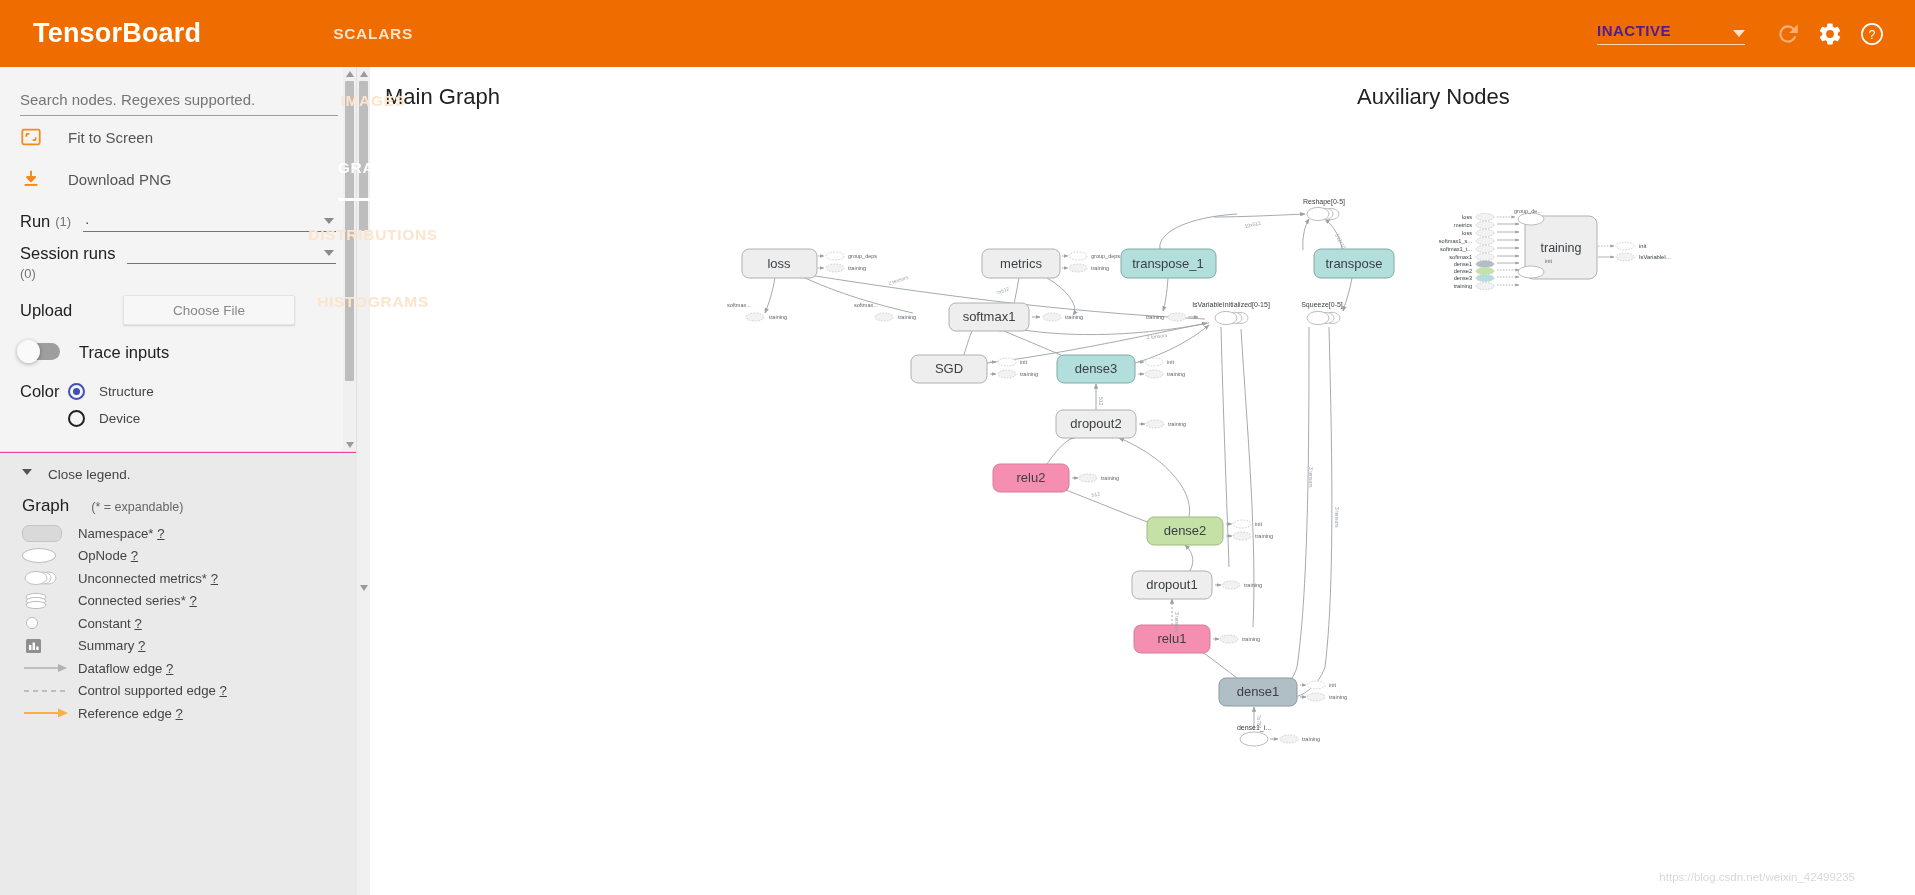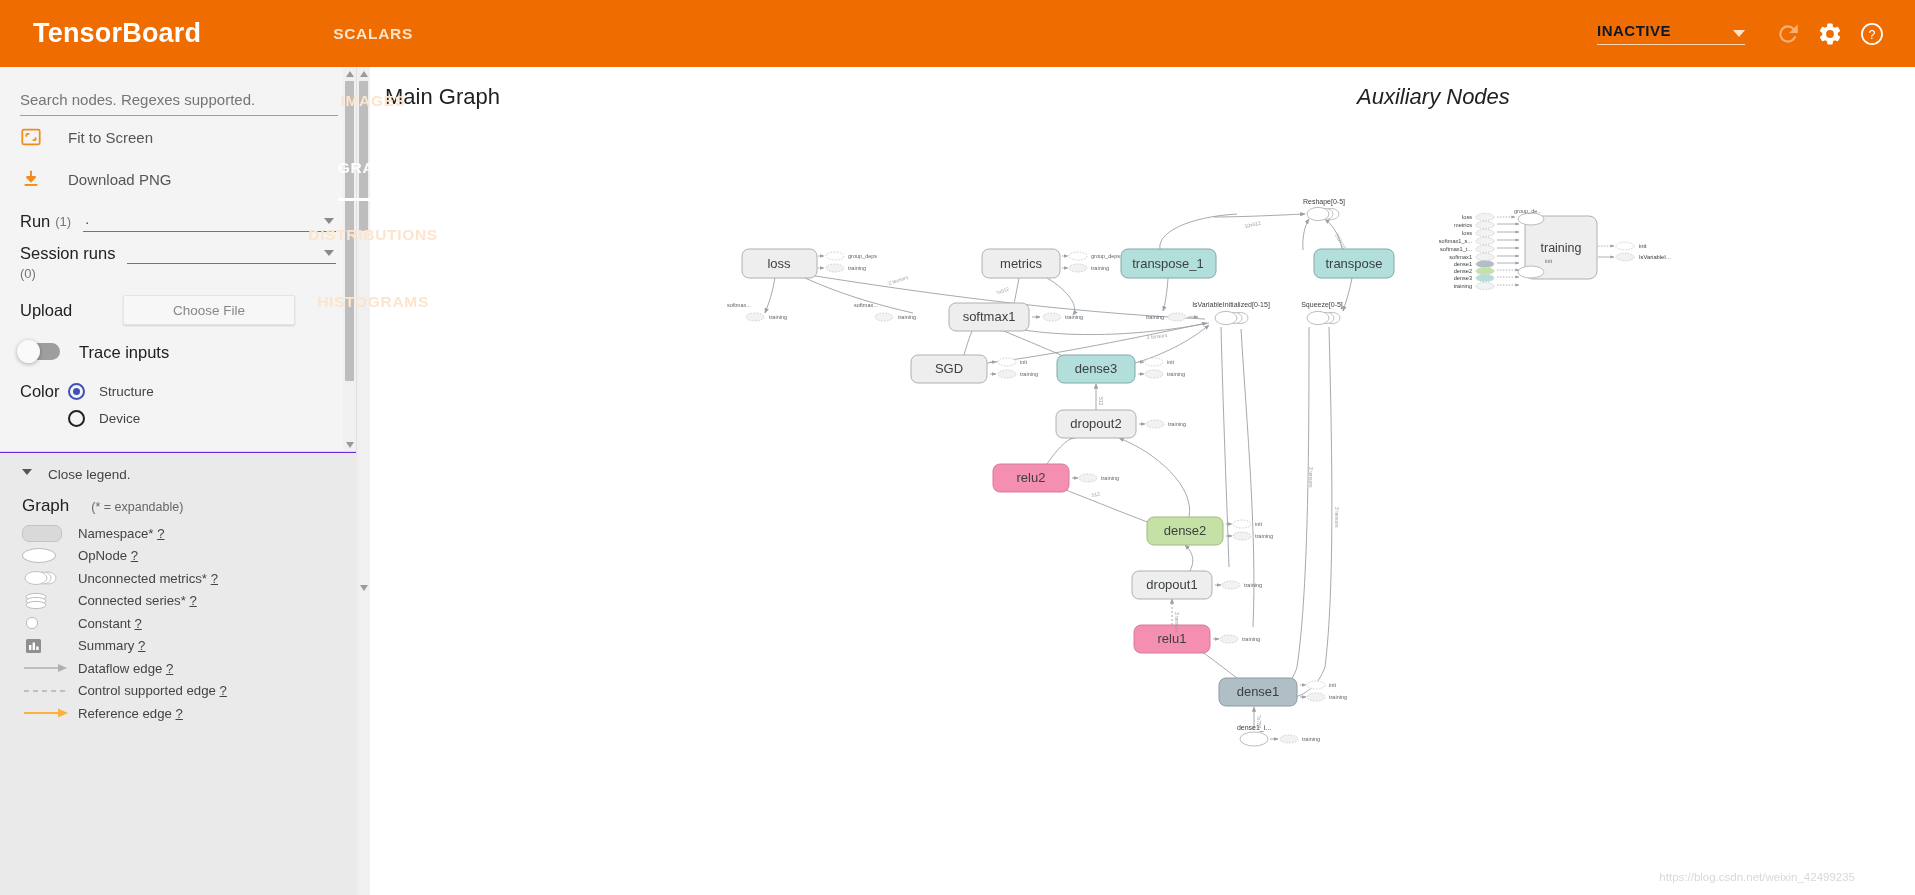--- a/index.html
+++ b/index.html
@@ -40,38 +40,38 @@
     height: 3px; background: #ffffff;
   }
   #appbar-right {
     margin-left: auto; display: flex; align-items: center;
     margin-right: 22px; gap: 0px;
   }
   #runstate {
     position: relative; width: 148px; margin-right: 22px;
     border-bottom: 1px solid #ffd7b0; padding-bottom: 5px;
   }
-  #runstate-label { font-size: 15px; font-weight: 600; letter-spacing: .5px; color: #0f172a; }
+  #runstate-label { font-size: 15px; font-weight: 600; letter-spacing: .5px; color: #4c1d95; }
   #runstate-caret {
     position: absolute; right: 0; top: 8px;
     width: 0; height: 0;
     border-left: 6px solid transparent; border-right: 6px solid transparent;
     border-top: 7px solid #ffe3c8;
   }
   .appbar-icon {
     width: 42px; height: 42px; display: flex; align-items: center; justify-content: center;
     cursor: pointer;
   }
   .appbar-icon.dim { opacity: .45; }
 
   
   #sidebar {
     position: absolute; top: 67px; left: 0;
     width: 357px; height: 828px;
-    background: #6d28d9;
+    background: #ec4899;
     border-right: 1px solid #e0e0e0;
     z-index: 20;
   }
   #sidebar-top {
     position: relative;
     height: 385px;
     background: #f4f4f4;
     overflow: hidden;
     border-bottom: 1px solid #dcdcdc;
   }
@@ -202,21 +202,21 @@
   #canvas-scrollbar .thumb {
     position: absolute; top: 14px; left: 2px; width: 9px; height: 150px;
     background: #bdbdbd; border-radius: 1px;
   }
   #main-graph-title {
     position: absolute; left: 28px; top: 17px;
     font-size: 22px; color: #212121;
   }
   #aux-title {
     position: absolute; left: 1000px; top: 17px;
-    font-size: 22px; color: #212121; font-style: italic;
+    font-size: 22px; color: #212121;
   }
   #graph-svg { position: absolute; left: 0; top: 0; }
   #watermark {
     position: absolute; right: 60px; bottom: 12px;
     font-size: 11.5px; color: #d8d8d8;
   }
 
   .gnode-label { font-family: "Liberation Sans", sans-serif; fill: #3c4043; }
   .tiny-label { font-family: "Liberation Sans", sans-serif; fill: #3c4043; font-size: 7px; }
   .mini-label { font-family: "Liberation Sans", sans-serif; fill: #5f6368; font-size: 5.5px; }

